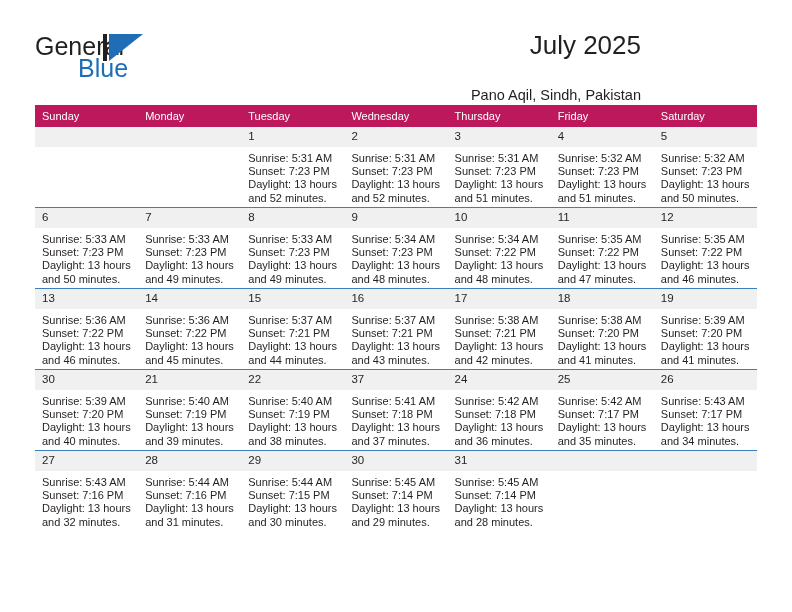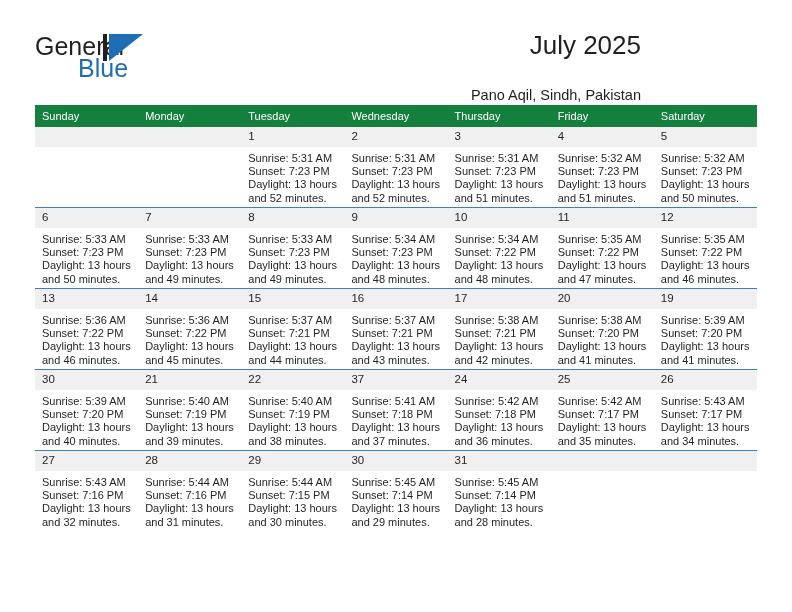--- a/index.html
+++ b/index.html
@@ -105,21 +105,21 @@
   
   .calendar {
     position: absolute;
     left: 35px;
     top: 105px;
     width: 722px;
     border-collapse: collapse;
     table-layout: fixed;
   }
   .calendar th {
-    background: #15803d;
+    background: #be185d;
     color: #ffffff;
     font-size: 11px;
     font-weight: normal;
     text-align: left;
     padding: 5px 0 5px 7px;
     height: 12px;
     border: none;
   }
   .calendar td {
     width: 103.14px;
@@ -349,21 +349,21 @@
           <td>
             <span class="daynum">17</span>
             <div class="details">
               <div>Sunrise: 5:38 AM</div>
               <div>Sunset: 7:21 PM</div>
               <div>Daylight: 13 hours</div>
               <div>and 42 minutes.</div>
             </div>
           </td>
           <td>
-            <span class="daynum">20</span>
+            <span class="daynum">18</span>
             <div class="details">
               <div>Sunrise: 5:38 AM</div>
               <div>Sunset: 7:20 PM</div>
               <div>Daylight: 13 hours</div>
               <div>and 41 minutes.</div>
             </div>
           </td>
           <td>
             <span class="daynum">19</span>
             <div class="details">

